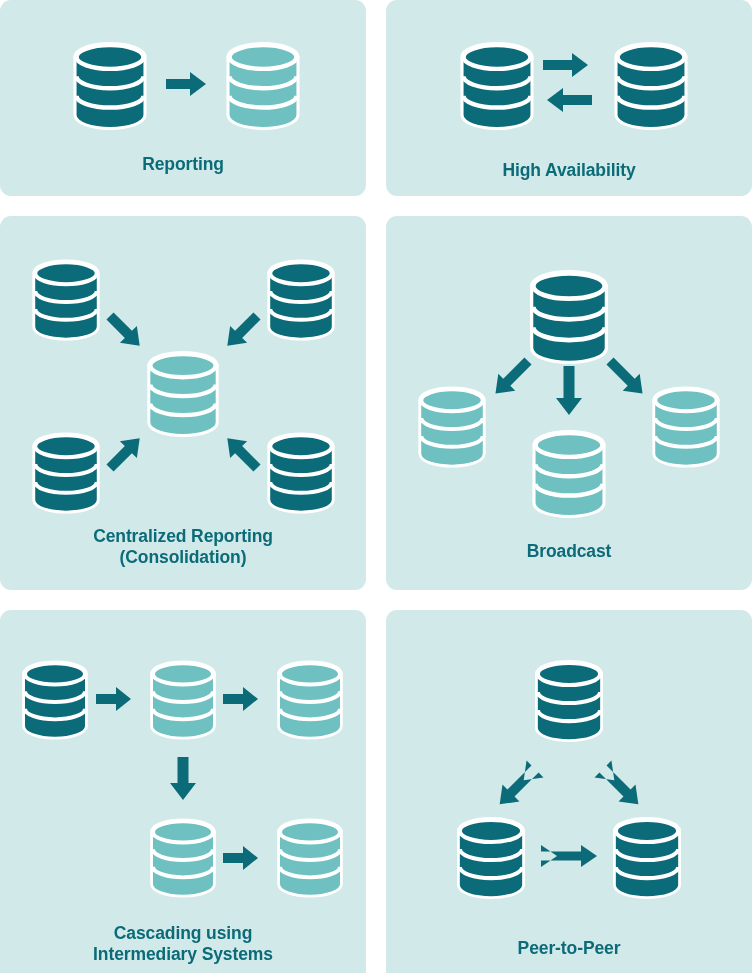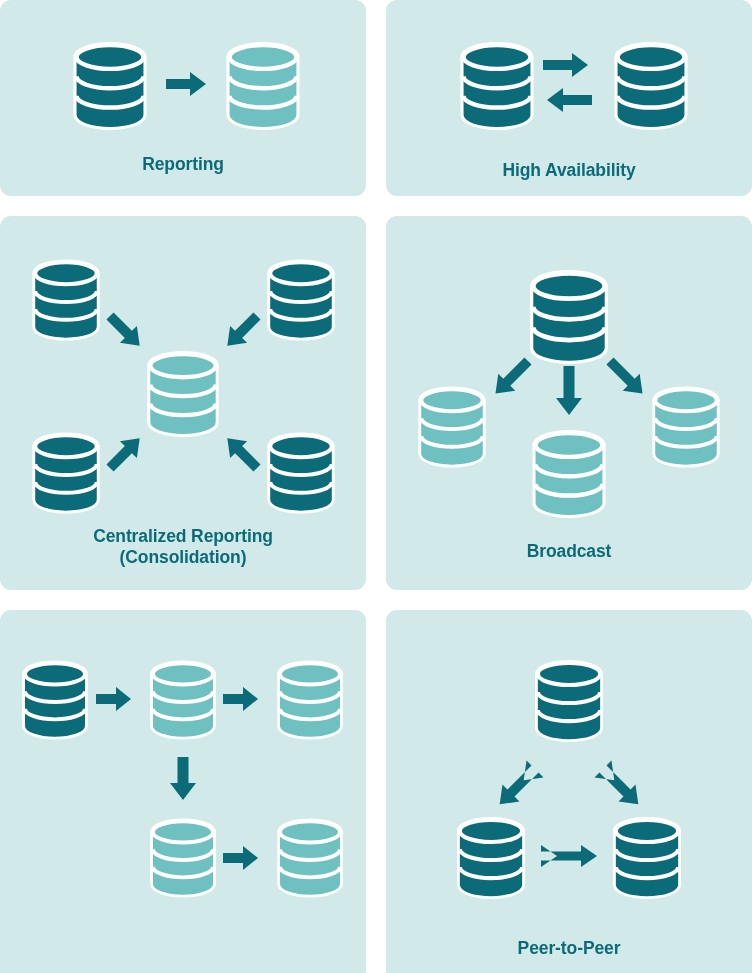--- a/index.html
+++ b/index.html
@@ -257,20 +257,24 @@
           <path d="M223,243 L243,243 L243,236 L258,248 L243,260 L243,253 L223,253 Z" fill="#0b6b78"></path>
         </g>
         <g transform="translate(310,248) scale(0.79)">
           <use href="#cyl" fill="#6fc1c1" stroke="#ffffff" stroke-width="7" stroke-linejoin="round"></use>
           <use href="#cyl" fill="#6fc1c1"></use>
           <path d="M-38,-11 A38,13.5 0 0 0 38,-11 M-38,11 A38,13.5 0 0 0 38,11" fill="none" stroke="#ffffff" stroke-width="5"></path>
           <ellipse cx="0" cy="-33" rx="38" ry="13.5" fill="#6fc1c1" stroke="#ffffff" stroke-width="5"></ellipse>
         </g>
       </svg>
     </div>
+    <div class="caption cap-5">
+      <span class="cap-line">Cascading using</span>
+      <span class="cap-line">Intermediary Systems</span>
+    </div>
   </div>
 
   <div class="panel">
     <div class="stage">
       <svg viewBox="0 0 366 373" xmlns="http://www.w3.org/2000/svg">
         <g transform="translate(183,91) scale(0.82)">
           <use href="#cyl" fill="#0b6b78" stroke="#ffffff" stroke-width="7" stroke-linejoin="round"></use>
           <use href="#cyl" fill="#0b6b78"></use>
           <path d="M-38,-11 A38,13.5 0 0 0 38,-11 M-38,11 A38,13.5 0 0 0 38,11" fill="none" stroke="#ffffff" stroke-width="5"></path>
           <ellipse cx="0" cy="-33" rx="38" ry="13.5" fill="#0b6b78" stroke="#ffffff" stroke-width="5"></ellipse>

